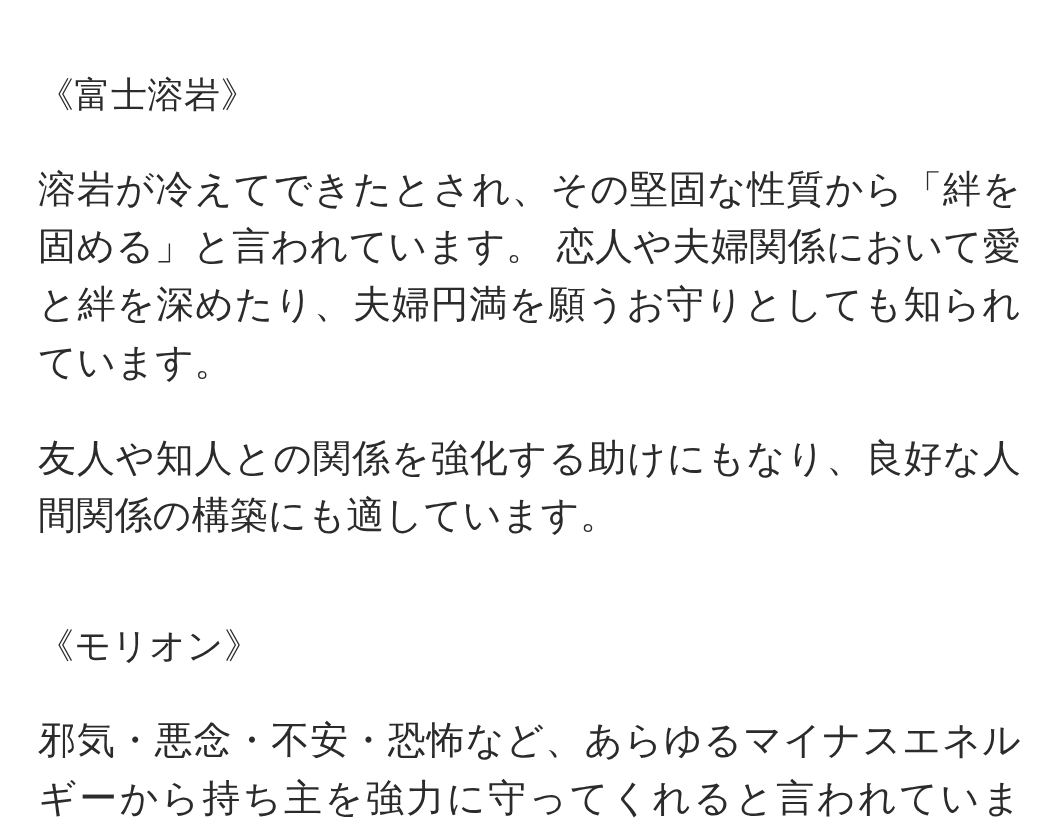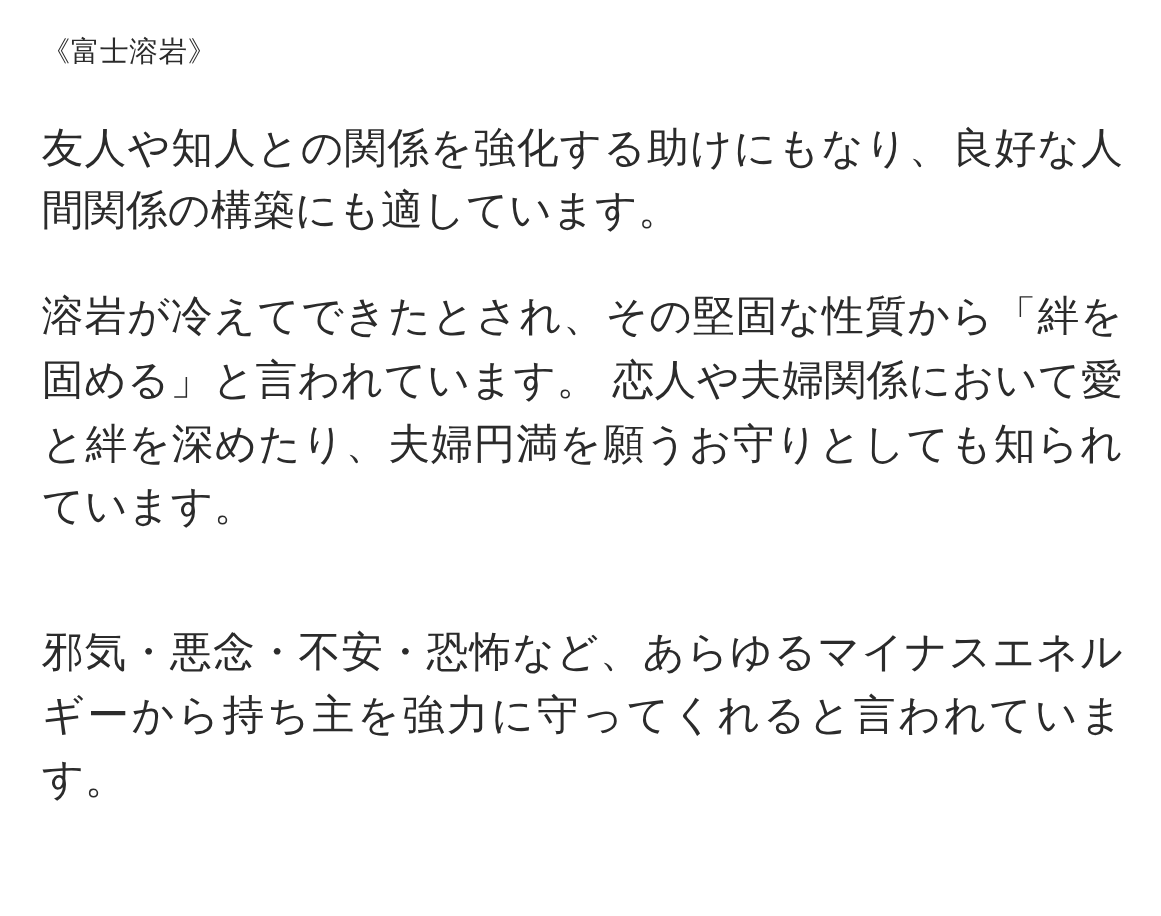--- a/index.html
+++ b/index.html
@@ -21,46 +21,48 @@
     padding: 28px 34px 0 38px;
     background: #ffffff;
   }
   .section {
     margin: 0;
   }
   .section + .section {
     margin-top: 74px;
   }
   .heading {
-    font-size: 26px;
+    font-size: 36px;
     line-height: 1.52;
     letter-spacing: 0.5px;
     color: #2b2b2b;
     white-space: nowrap;
+    margin-top: 40px;
   }
   .para {
     font-size: 38px;
     line-height: 1.52;
     letter-spacing: 0.2px;
     color: #2b2b2b;
     text-align: justify;
     text-justify: inter-character;
   }
   .para + .para {
     margin-top: 0;
   }
 </style>
 </head>
 <body>
 
 <div class="page">
 
   <div class="section">
     <div class="heading">《富士溶岩》</div>
+    <p class="para">溶岩が冷えてできたとされ、その堅固な性質から「絆を固める」と言われています。 恋人や夫婦関係において愛と絆を深めたり、夫婦円満を願うお守りとしても知られています。</p>
     <p class="para">友人や知人との関係を強化する助けにもなり、良好な人間関係の構築にも適しています。</p>
-    <p class="para">溶岩が冷えてできたとされ、その堅固な性質から「絆を固める」と言われています。 恋人や夫婦関係において愛と絆を深めたり、夫婦円満を願うお守りとしても知られています。</p>
   </div>
 
   <div class="section">
+    <div class="heading">《モリオン》</div>
     <p class="para">邪気・悪念・不安・恐怖など、あらゆるマイナスエネルギーから持ち主を強力に守ってくれると言われています。</p>
   </div>
 
 </div>
 
 </body></html>

